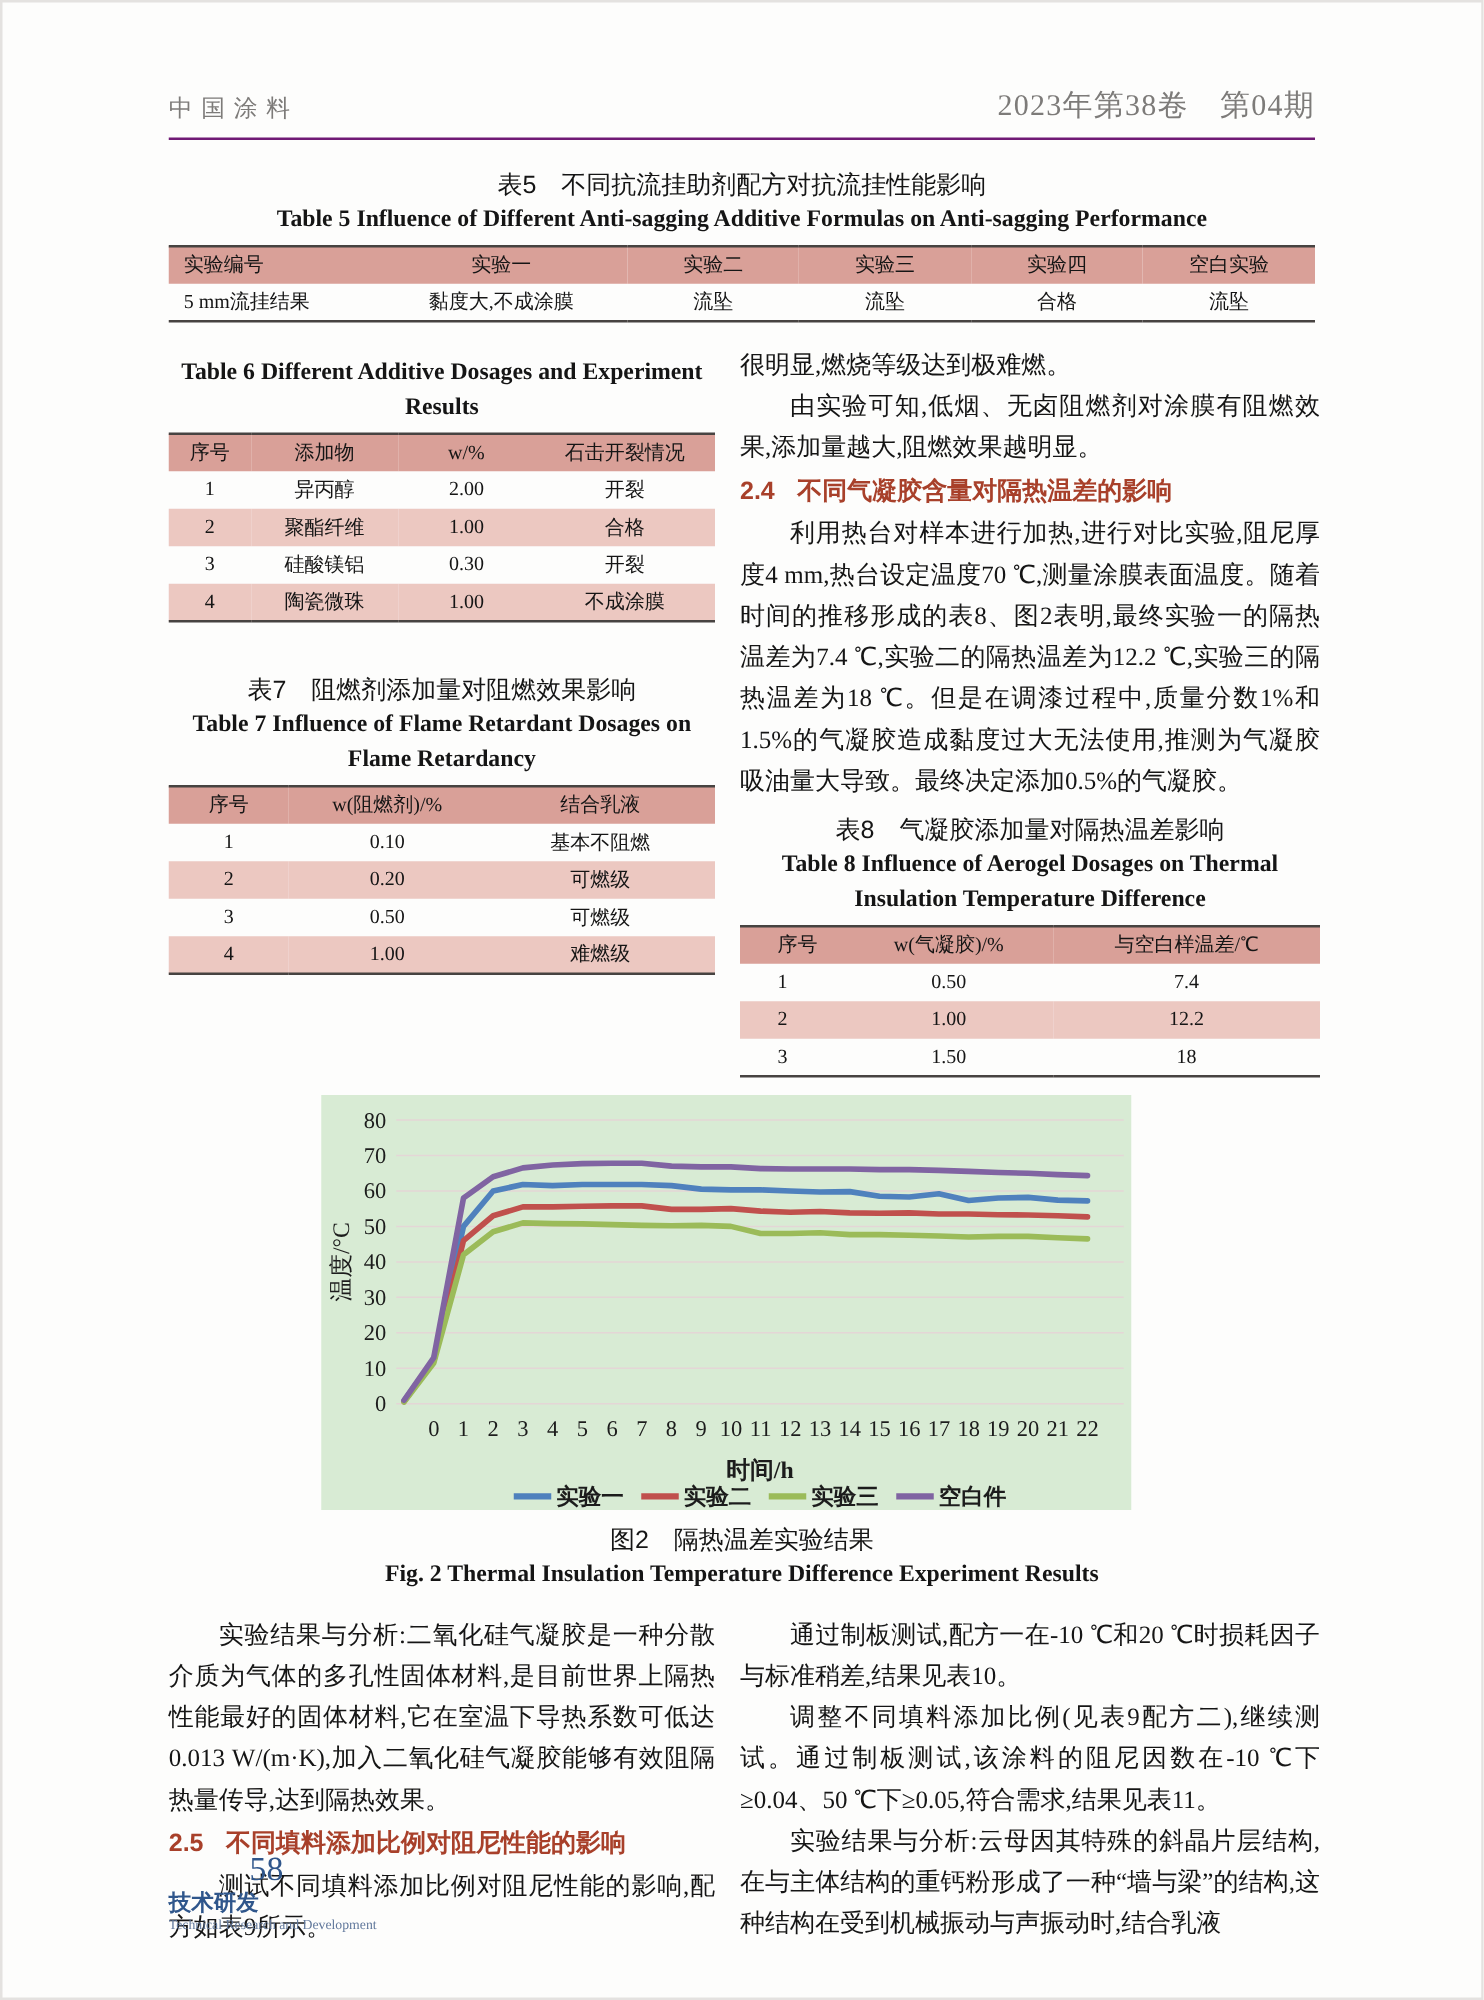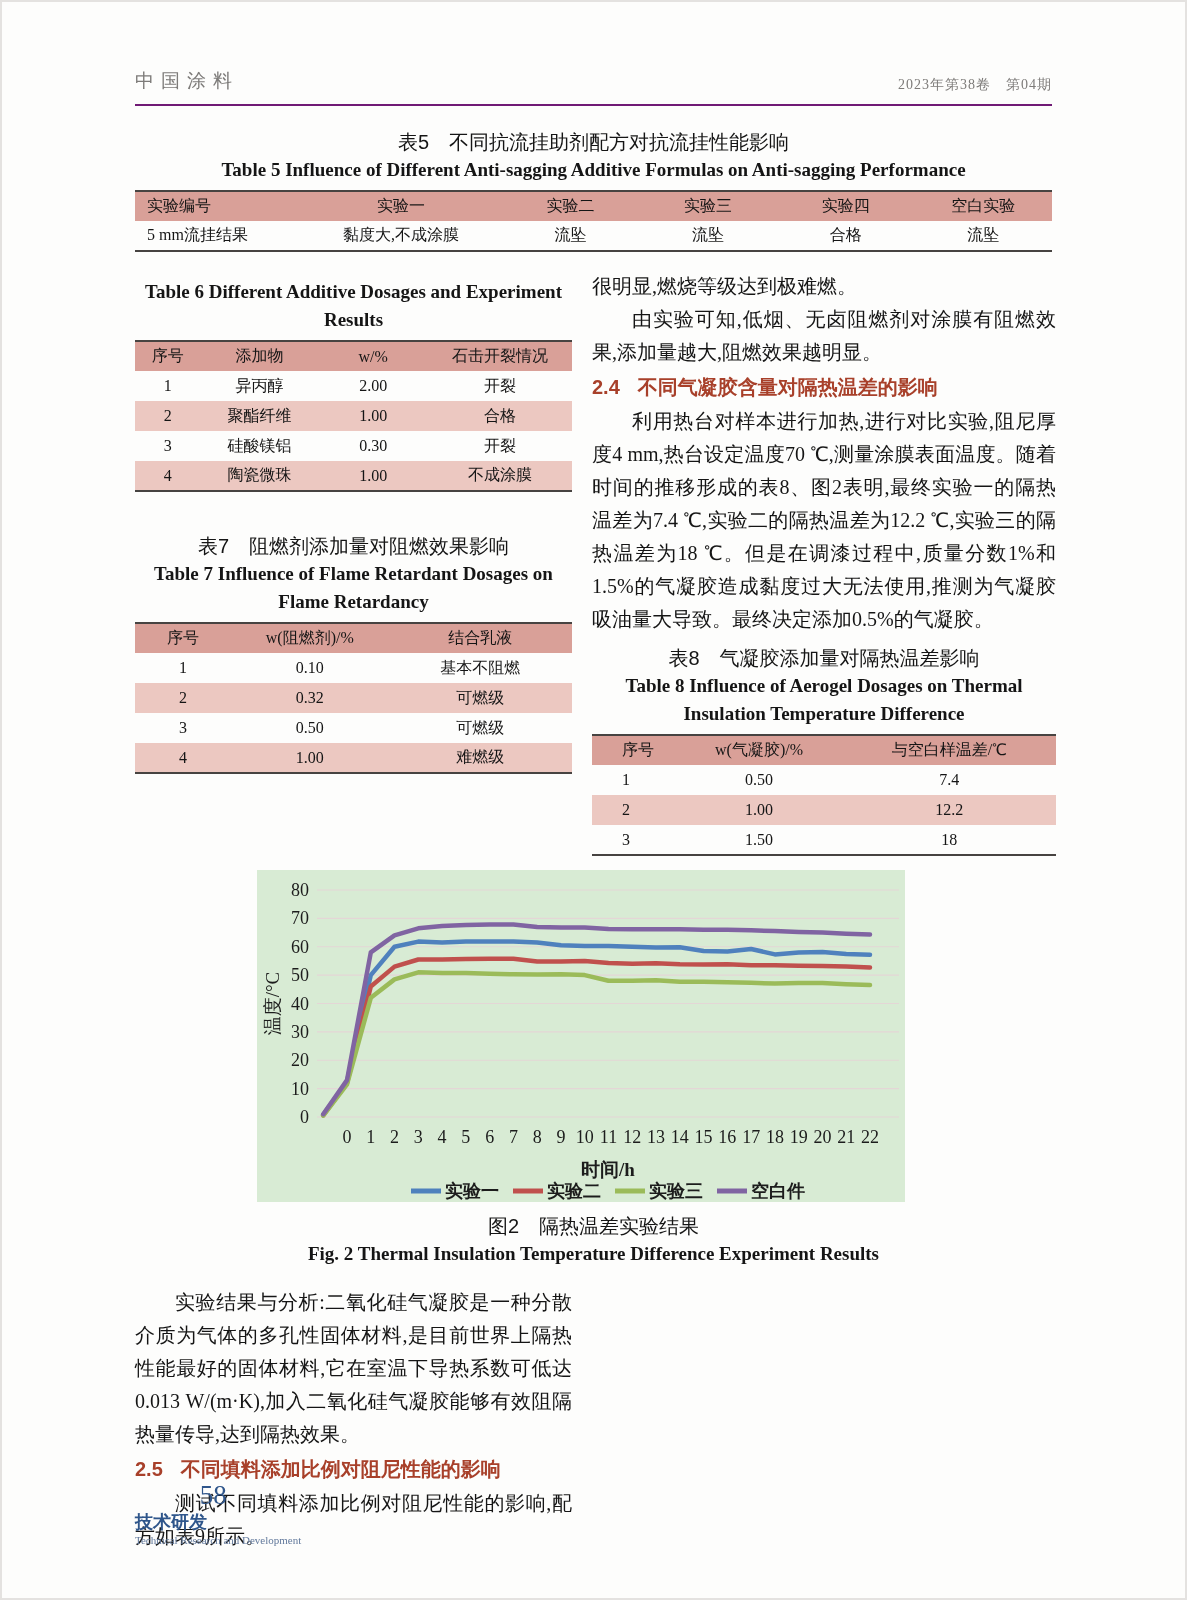--- a/index.html
+++ b/index.html
@@ -7,21 +7,21 @@
   .page {
     position:relative; width:1187px; height:1600px; margin:0 auto;
     background:#fdfdfc; border:2px solid #e4e2e0; overflow:hidden;
     font-family:"Liberation Serif", serif; color:#151515;
     padding:66px 133px 0 133px;
   }
   
   .hdr { display:flex; justify-content:space-between; align-items:flex-end;
          border-bottom:2px solid #701a75; padding-bottom:10px; }
   .hdr .jname { font-size:19px; color:#7d7b79; letter-spacing:7px; }
-  .hdr .issue { font-size:14px; color:#7d7b79; letter-spacing:1px; }
+  .hdr .issue { font-size:24px; color:#7d7b79; letter-spacing:1px; }
 
   
   .cap { text-align:center; line-height:28px; }
   .cap .zh { font-family:"Liberation Sans", sans-serif; font-weight:normal; font-size:20px; display:block; }
   .cap .en { font-family:"Liberation Serif", serif; font-weight:bold; font-size:19px; display:block; }
 
   
   table.dt { width:100%; border-collapse:collapse; font-size:16px;
              border-top:2px solid #474341; border-bottom:2px solid #474341; margin-top:6px; }
   table.dt th { background:#d9a098; font-weight:normal; }
@@ -154,21 +154,21 @@
             </tr>
           </thead>
           <tbody>
             <tr>
               <td>1</td>
               <td>0.10</td>
               <td>基本不阻燃</td>
             </tr>
             <tr class="pink">
               <td>2</td>
-              <td>0.32</td>
+              <td>0.20</td>
               <td>可燃级</td>
             </tr>
             <tr>
               <td>3</td>
               <td>0.50</td>
               <td>可燃级</td>
             </tr>
             <tr class="pink">
               <td>4</td>
               <td>1.00</td>
@@ -280,20 +280,25 @@
     <span class="zh">图2　隔热温差实验结果</span>
     <span class="en">Fig. 2   Thermal Insulation Temperature Difference Experiment Results</span>
   </div>
 
   <div class="cols mt18">
     <div class="col-l">
       <p class="body ind">实验结果与分析:二氧化硅气凝胶是一种分散介质为气体的多孔性固体材料,是目前世界上隔热性能最好的固体材料,它在室温下导热系数可低达0.013 W/(m·K),加入二氧化硅气凝胶能够有效阻隔热量传导,达到隔热效果。</p>
       <h3 class="sec-h"><span class="num">2.5</span><span>不同填料添加比例对阻尼性能的影响</span></h3>
       <p class="body ind">测试不同填料添加比例对阻尼性能的影响,配方如表9所示。</p>
     </div>
+    <div class="col-r">
+      <p class="body ind">通过制板测试,配方一在-10 ℃和20 ℃时损耗因子与标准稍差,结果见表10。</p>
+      <p class="body ind">调整不同填料添加比例(见表9配方二),继续测试。通过制板测试,该涂料的阻尼因数在-10 ℃下≥0.04、50 ℃下≥0.05,符合需求,结果见表11。</p>
+      <p class="body ind">实验结果与分析:云母因其特殊的斜晶片层结构,在与主体结构的重钙粉形成了一种“墙与梁”的结构,这种结构在受到机械振动与声振动时,结合乳液</p>
+    </div>
   </div>
 
   <div class="footer">
     <span class="pnum">58</span>
     <span class="bar"></span>
     <span>
       <span class="sec-zh" style="display:block">技术研发</span>
       <span class="sec-en" style="display:block">Technical Research and Development</span>
     </span>
   </div>

